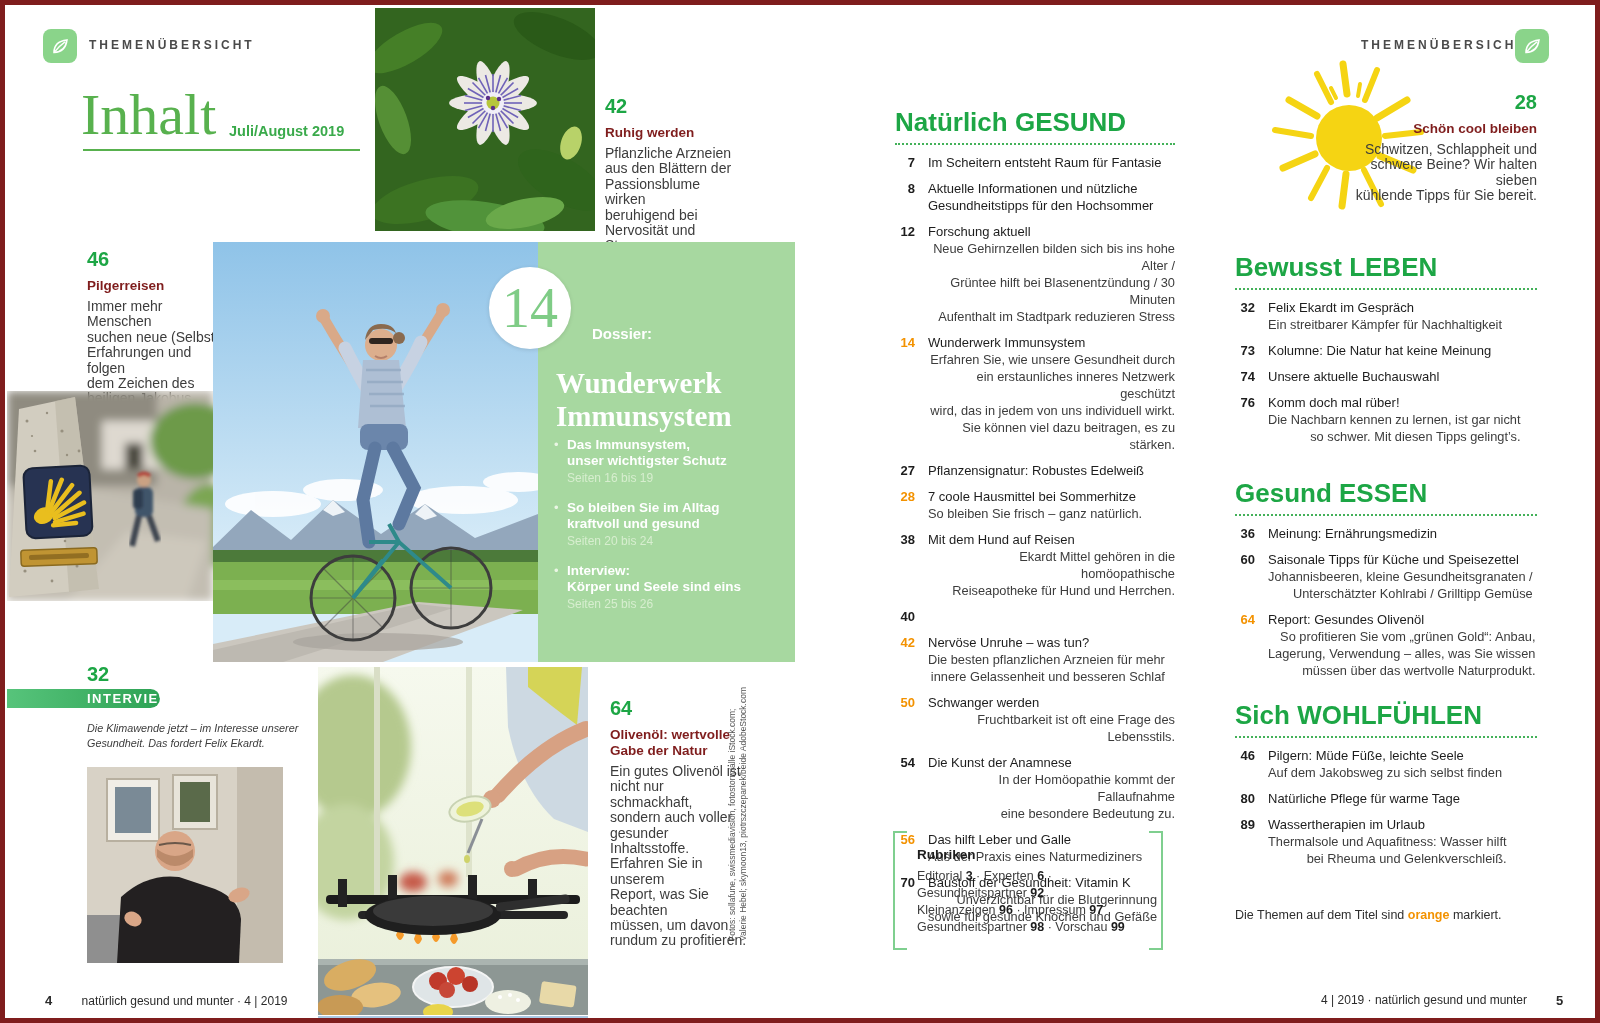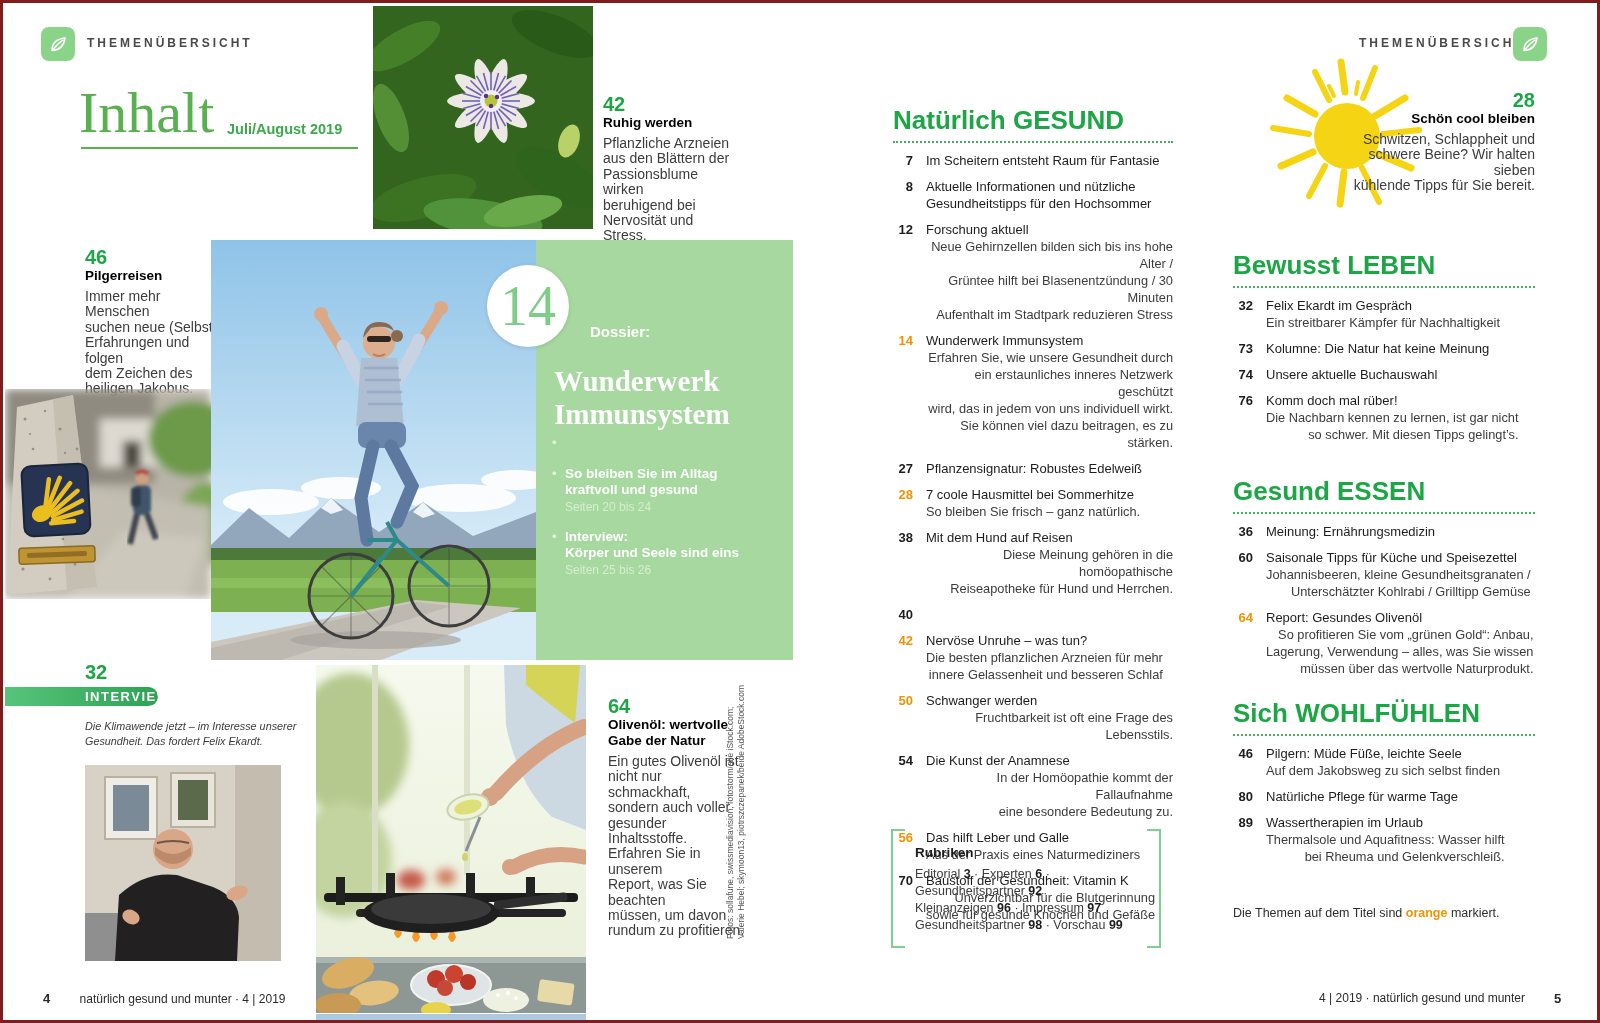--- a/index.html
+++ b/index.html
@@ -1,34 +1,34 @@
 <!DOCTYPE html>
 <html><head>
 <meta charset="utf-8">
 <style>
   html,body{margin:0;padding:0;background:#9a9a9a;}
   .spread{position:relative;width:1600px;height:1023px;background:#ffffff;
-    border:3px solid #7f1d1d;box-sizing:border-box;overflow:hidden;
+    border:5px solid #7f1d1d;box-sizing:border-box;overflow:hidden;
     font-family:"Liberation Sans",sans-serif;color:#1d1d1d;}
 
   
   .badge{position:absolute;width:34px;height:34px;border-radius:8px;background:#8ad48a;
     display:flex;align-items:center;justify-content:center;}
   .themen{position:absolute;font-size:12px;font-weight:bold;letter-spacing:3px;color:#4a4a4a;}
 
   
   .inhalt{position:absolute;left:76px;top:76px;font-family:"Liberation Serif","DejaVu Serif",serif;
     font-size:58px;color:#58b14e;font-weight:normal;}
   .issue{position:absolute;left:224px;top:118px;font-size:14.5px;font-weight:bold;color:#3aaa4b;}
   .title-rule{position:absolute;left:78px;top:144px;width:277px;height:2px;background:#58b14e;}
 
   
   .feature{position:absolute;}
   .f-num{font-size:20px;font-weight:bold;color:#1da645;line-height:22px;}
-  .f-title{font-size:13.5px;font-weight:bold;color:#000000;margin-top:0;line-height:16px;white-space:pre-line;}
+  .f-title{font-size:13.5px;font-weight:bold;color:#7f1d1d;margin-top:8px;line-height:16px;white-space:pre-line;}
   .f-body{font-size:14px;line-height:15.4px;color:#3c3c3c;margin-top:5px;white-space:pre-line;}
   .feature.right-al{text-align:right;}
 
   
   .iv-num{position:absolute;left:82px;top:658px;font-size:20px;font-weight:bold;color:#1da645;}
   .iv-band{position:absolute;left:2px;top:684px;width:153px;height:19px;border-radius:0 10px 10px 0;
     background:linear-gradient(90deg,#57c47b,#2da254);color:#fff;font-size:13px;font-weight:bold;
     letter-spacing:1.5px;line-height:19px;padding-left:80px;box-sizing:border-box;}
   .iv-body{position:absolute;left:82px;top:716px;width:220px;font-size:10.8px;line-height:15.4px;
     color:#3c3c3c;white-space:pre-line;font-style:italic;}
@@ -304,20 +304,25 @@
 
   <div class="panel"></div>
   <div class="circle14">
     <span>14</span>
   </div>
   <div class="d-kicker">Dossier:</div>
   <div class="d-title">Wunderwerk Immunsystem</div>
   <div class="d-items">
       <div class="dossier-item">
         <span class="d-bullet">•</span>
+        <div class="d-text">
+          <div class="d-title-line">Das Immunsystem,
+unser wichtigster Schutz</div>
+          <div class="d-pages">Seiten 16 bis 19</div>
+        </div>
       </div>
       <div class="dossier-item">
         <span class="d-bullet">•</span>
         <div class="d-text">
           <div class="d-title-line">So bleiben Sie im Alltag
 kraftvoll und gesund</div>
           <div class="d-pages">Seiten 20 bis 24</div>
         </div>
       </div>
       <div class="dossier-item">
@@ -517,21 +522,21 @@
           <div class="toc-num hl">28</div>
           <div class="toc-text">
             <div class="toc-title">7 coole Hausmittel bei Sommerhitze</div>
             <div class="toc-desc">So bleiben Sie frisch – ganz natürlich.</div>
           </div>
         </div>
         <div class="toc-item">
           <div class="toc-num">38</div>
           <div class="toc-text">
             <div class="toc-title">Mit dem Hund auf Reisen</div>
-            <div class="toc-desc">Diese Meinung gehören in die homöopathische
+            <div class="toc-desc">Ekardt Mittel gehören in die homöopathische
 Reiseapotheke für Hund und Herrchen.</div>
           </div>
         </div>
         <div class="toc-item">
           <div class="toc-num">40</div>
         </div>
         <div class="toc-item">
           <div class="toc-num hl">42</div>
           <div class="toc-text">
             <div class="toc-title">Nervöse Unruhe – was tun?</div>

